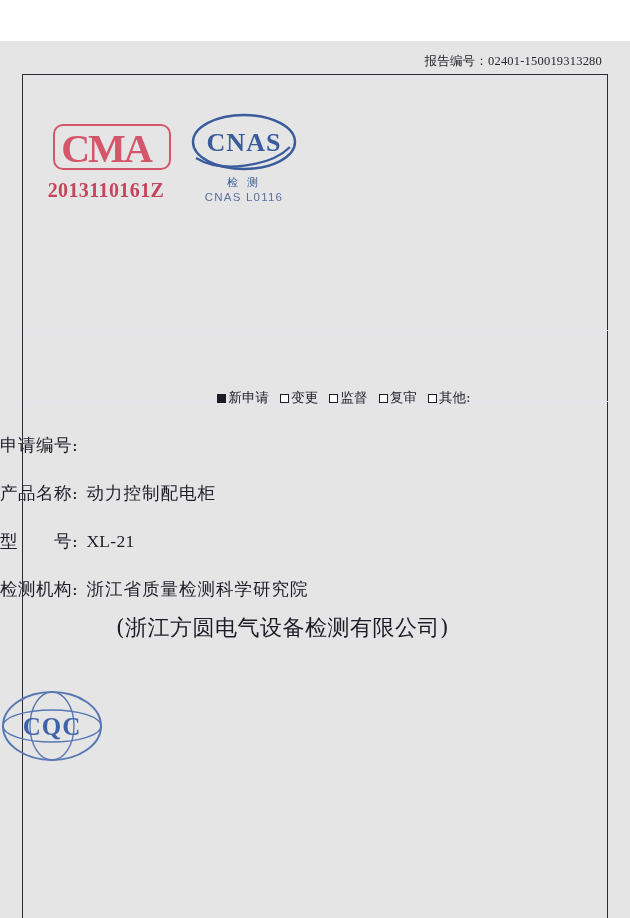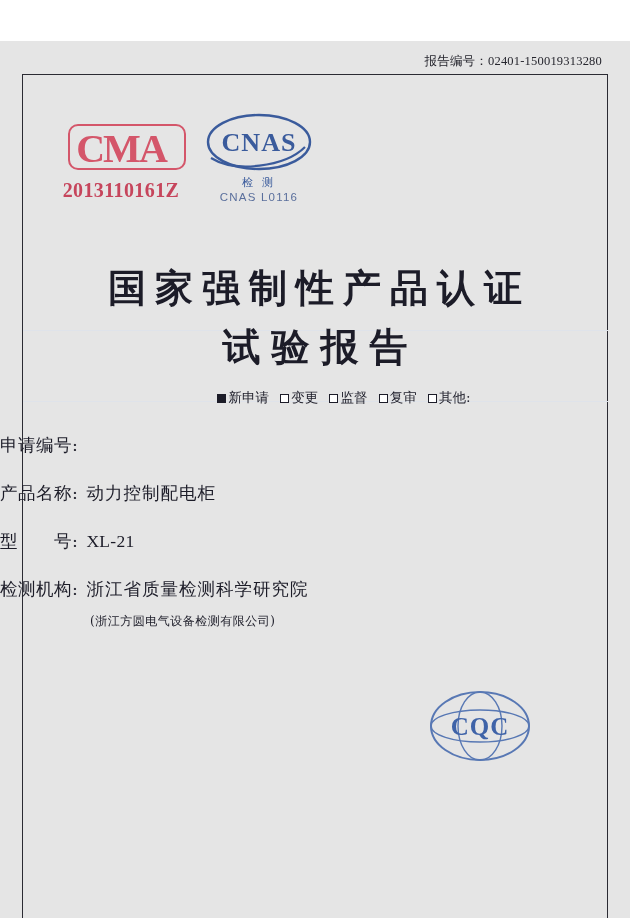--- a/index.html
+++ b/index.html
@@ -55,21 +55,21 @@
     height: 1px;
     background: #dfe3ea;
   }
   .scanline.a { top: 289px; }
   .scanline.b { top: 360px; }
 
   
   .logos {
     position: absolute;
     top: 60px;
-    left: 16px;
+    left: 1px;
     width: 532px;
     height: 130px;
   }
 
   .cma {
     position: absolute;
     left: 40px;
     top: 28px;
     width: 130px;
     text-align: center;
@@ -207,35 +207,35 @@
     letter-spacing: 0.3px;
   }
   .field .value.cjk {
     font-family: "DejaVu Serif", serif;
     letter-spacing: 1px;
   }
   .field .label.spaced {
     letter-spacing: 0.5px;
   }
   .subline {
-    padding-left: 90px;
-    font-size: 12px;
+    padding-left: 116px;
+    font-size: 22px;
     font-family: "DejaVu Serif", serif;
     color: #1c1c28;
     margin-top: -12px;
     letter-spacing: 0.5px;
   }
 
   
   .cqc {
     position: absolute;
     top: 648px;
     left: 0;
     width: 532px;
-    text-align: right;
+    text-align: left;
   }
   .cqc-inner {
     display: inline-block;
     position: relative;
     width: 104px;
     height: 74px;
   }
 </style>
 </head>
 <body>
@@ -264,24 +264,20 @@
           <path d="M6 47 C 30 62, 80 56, 100 36" fill="none" stroke="#3a5b9c" stroke-width="2.2"></path>
           <text x="54" y="40" text-anchor="middle" font-family="Liberation Serif, serif" font-size="26" font-weight="bold" fill="#3a5b9c" letter-spacing="1">CNAS</text>
         </svg>
       </div>
       <div class="cnas-sub">检 测</div>
       <div class="cnas-code">CNAS L0116</div>
     </div>
 
   </div>
 
-  <div class="title-block">
-    <div class="title-line">国家强制性产品认证</div>
-    <div class="title-line second">试验报告</div>
-  </div>
 
   <div class="checkrow">
     <span class="opt"><span class="box-filled"></span><span>新申请</span></span>
     <span class="opt"><span class="box-empty"></span><span>变更</span></span>
     <span class="opt"><span class="box-empty"></span><span>监督</span></span>
     <span class="opt"><span class="box-empty"></span><span>复审</span></span>
     <span class="opt"><span class="box-empty"></span><span>其他:</span></span>
   </div>
 
   <div class="fields">

